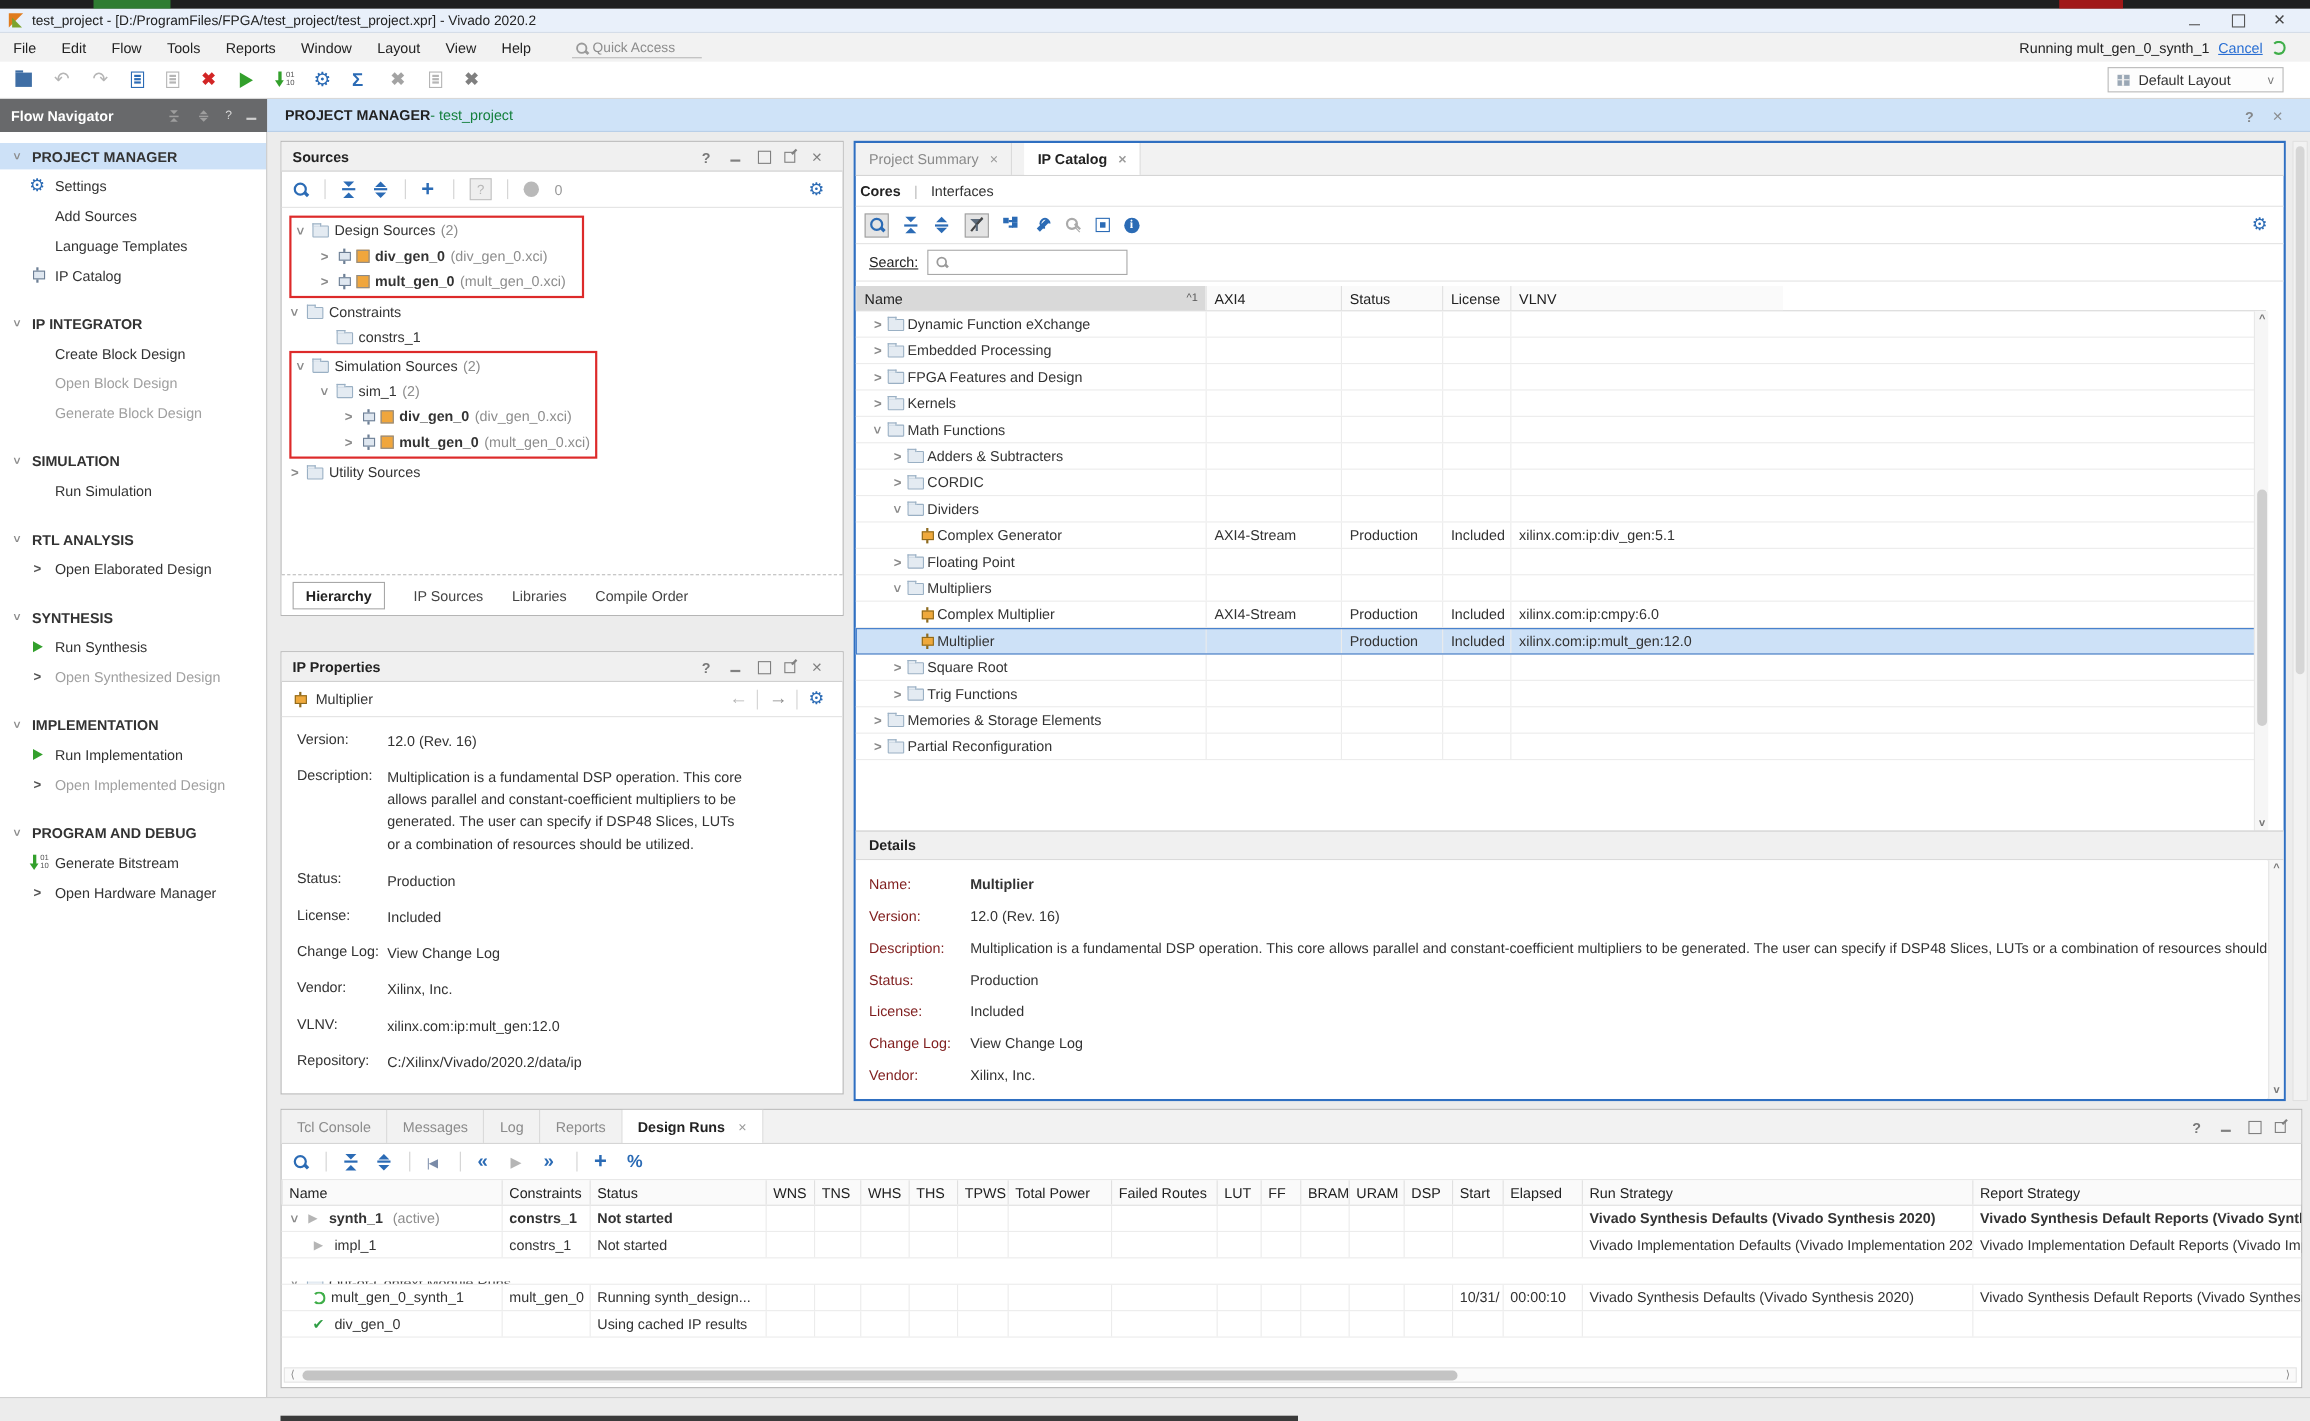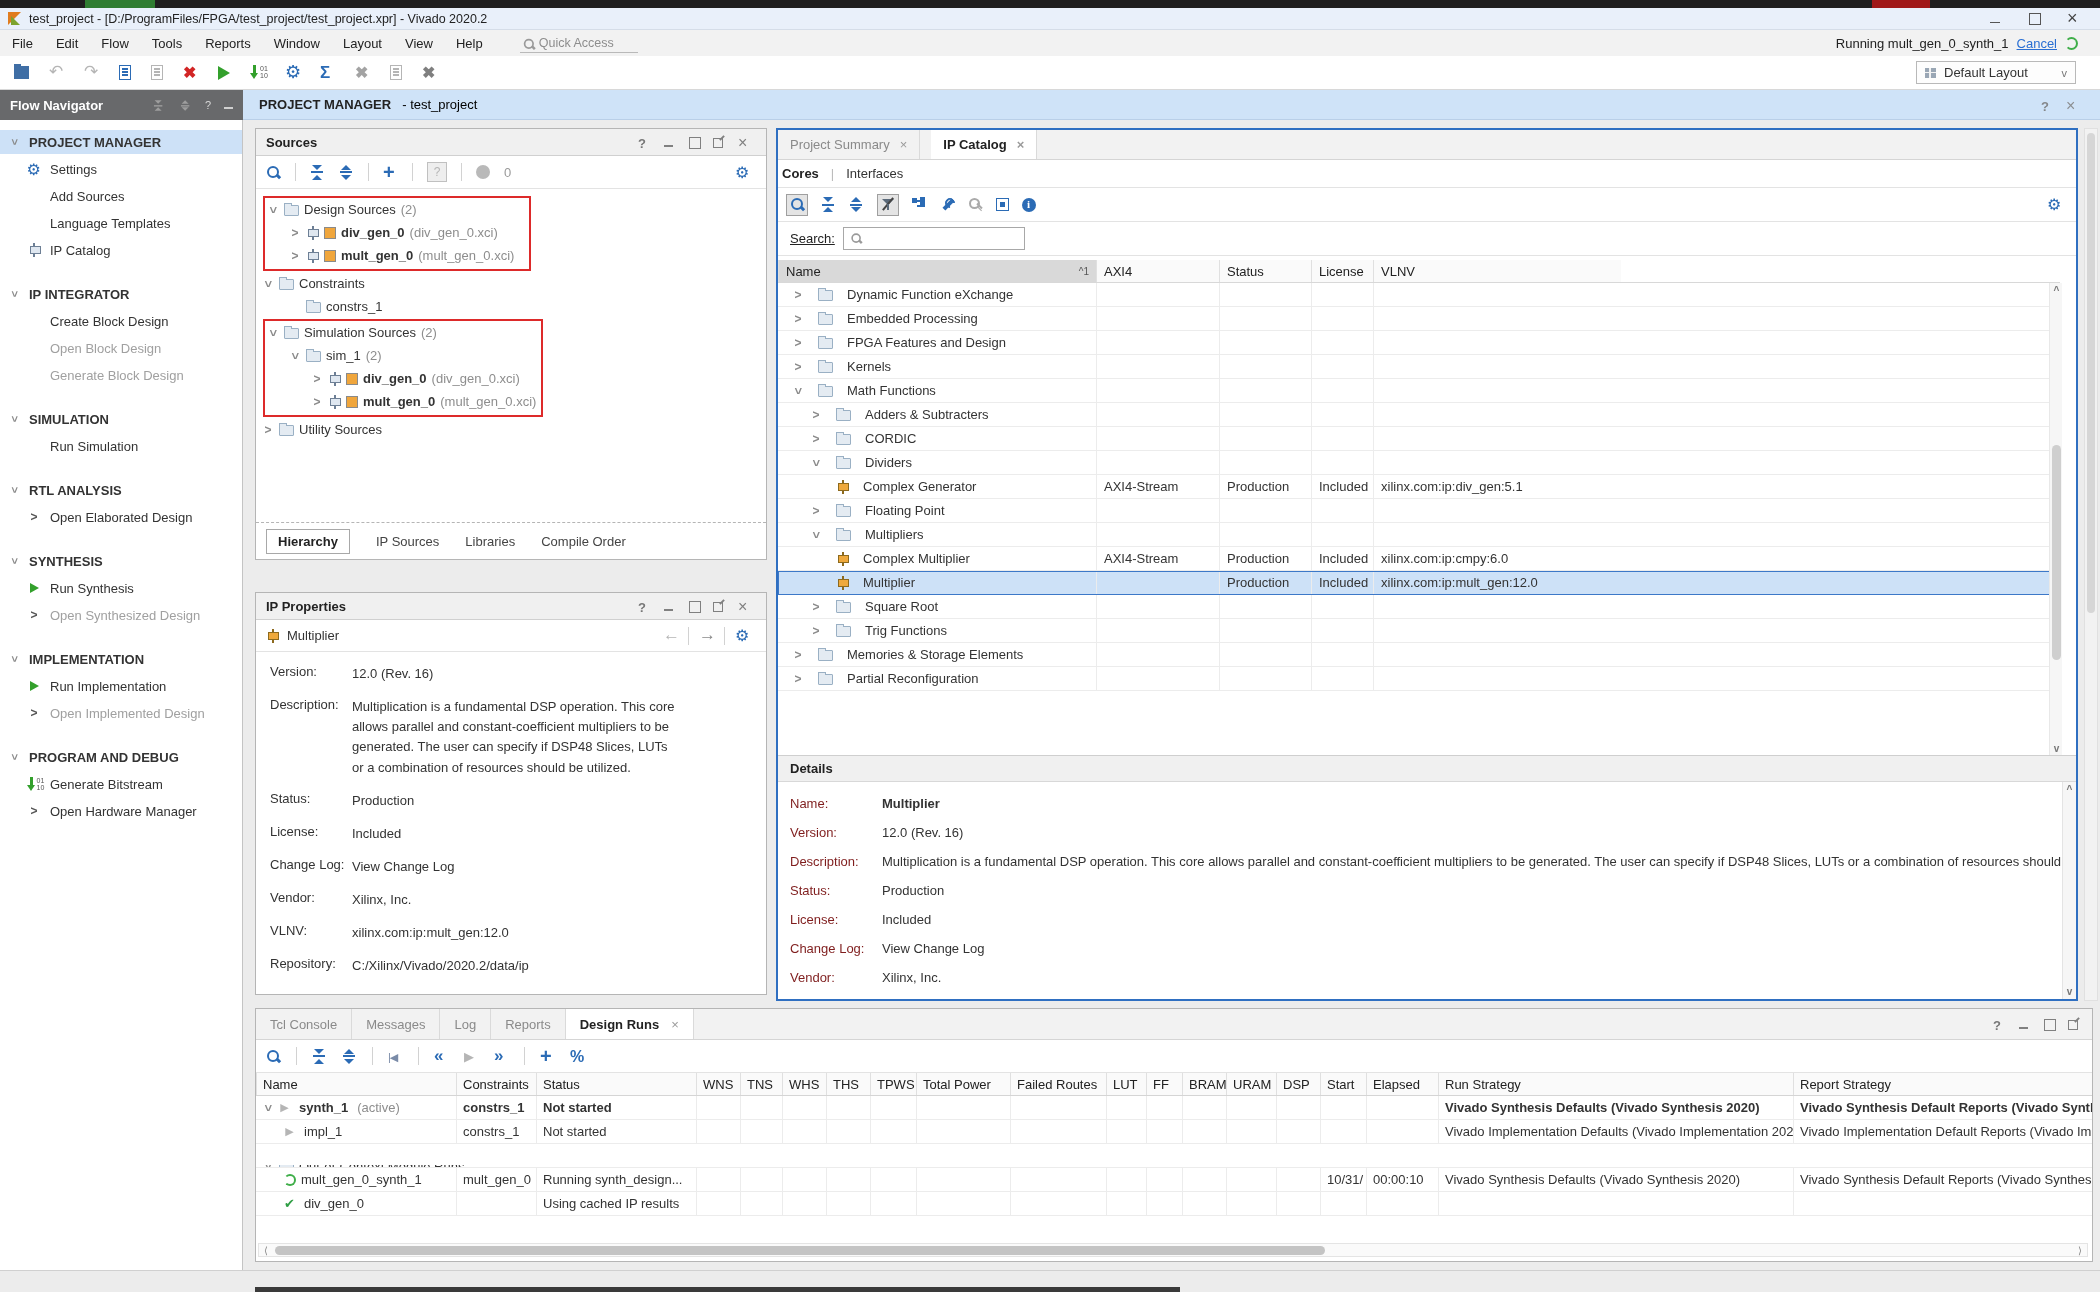--- a/index.html
+++ b/index.html
@@ -132,21 +132,21 @@
   .fn-title.sel { background:#cde1f7; }
   .fn-item { display:flex; align-items:center; gap:8px; height:24px; padding-left:26px; margin:3px 0; color:#333; }
   .fn-item .icw { width:16px; display:flex; justify-content:center; flex:none; }
   .fn-item.disabled { color:#a0a0a0; }
   .fn-item .chev { color:#555; font-weight:bold; font-size:12px; width:16px; text-align:center; }
   .fn-item.disabled .chev { color:#555; }
 
   
   .pm-bar { position:absolute; left:243px; top:90px; width:1857px; height:30px; background:#cfe3f8; display:flex; align-items:center; padding:0 16px; border-bottom:1px solid #b9cfe8; }
   .pm-bar .t1 { font-weight:bold; color:#222; }
-  .pm-bar .t2 { color:#000000; margin-left:11px; }
+  .pm-bar .t2 { color:#15803d; margin-left:0; }
   .pm-bar .wbtns .wb { opacity:.85; }
 
   
   .panel { position:absolute; background:#fff; border:1px solid #b5b5b5; }
   .pnl-hdr { height:27px; background:#f0f0f0; border-bottom:1px solid #d0d0d0; display:flex; align-items:center; padding:0 10px; }
   .pnl-hdr .pt { font-weight:bold; color:#222; }
   .pnl-toolbar { height:33px; display:flex; align-items:center; gap:14px; padding:0 10px; border-bottom:1px solid #e3e3e3; }
 
   
   .sources-panel { left:255px; top:128px; width:512px; height:432px; }
@@ -187,21 +187,21 @@
   .search-box { width:182px; height:23px; border:1px solid #a8a8a8; display:flex; align-items:center; padding:0 5px; gap:4px; background:#fff; }
 
   .cat-table { position:absolute; left:0; top:130px; width:1282px; }
   .crow { display:grid; grid-template-columns:318px 123px 92px 62px 248px; height:24px; border-bottom:1px solid #ececec; align-items:center; }
   .crow > div { height:100%; display:flex; align-items:center; padding:0 7px; overflow:hidden; white-space:nowrap; border-left:1px solid #ececec; color:#333; }
   .crow > div:first-child { border-left:none; }
   .crow.hdr { border-bottom:1px solid #d8d8d8; height:23px; }
   .crow.hdr > div { border-left:1px solid #e0e0e0; color:#222; background:#fafafa; }
   .crow.hdr .hname { background:#d9d9d9; justify-content:space-between; }
   .crow.hdr .sort { font-size:10px; color:#555; }
-  .c-name { gap:14px; }
+  .c-name { gap:3px; }
   .cl1 { padding-left:14px !important; } .cl2 { padding-left:32px !important; } .cl3 { padding-left:58px !important; }
   .crow.selrow { background:#cde1f7; outline:1px solid #3c78c8; outline-offset:-1px; }
 
   
   .tree-scroll { position:absolute; right:14px; top:153px; width:13px; height:473px; background:#f6f6f6; border-left:1px solid #e8e8e8; }
   .tree-scroll .thumb { position:absolute; left:2px; top:162px; width:9px; height:215px; background:#cfcfcf; border-radius:5px; }
   .scroll-chev { position:absolute; left:0; width:13px; text-align:center; color:#777; font-size:10px; font-weight:bold; }
 
   
   .details-hdr { position:absolute; left:0; top:625px; width:1298px; height:27px; background:#f0f0f0; border-top:1px solid #cfcfcf; border-bottom:1px solid #d8d8d8; display:flex; align-items:center; padding:0 12px; font-weight:bold; color:#222; }

